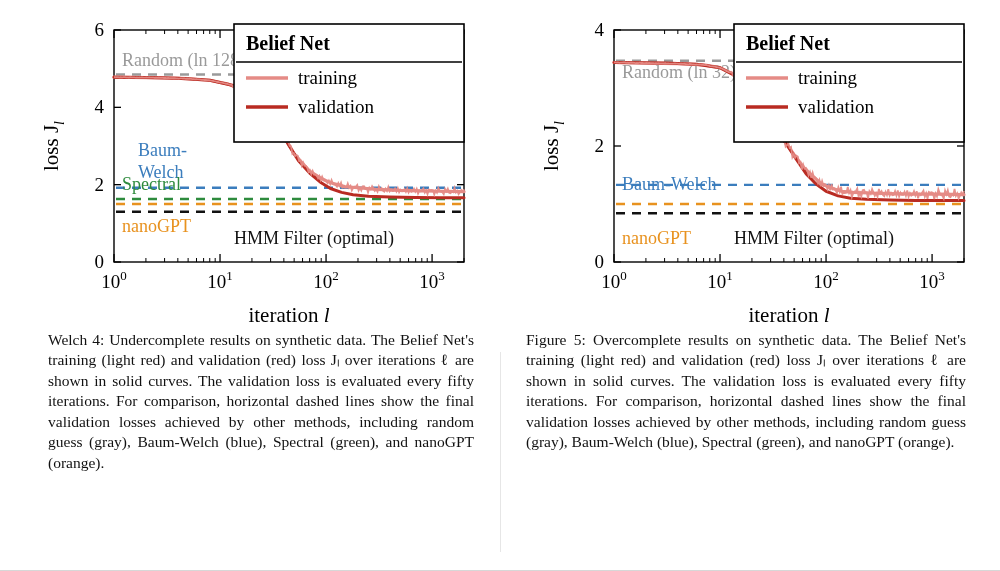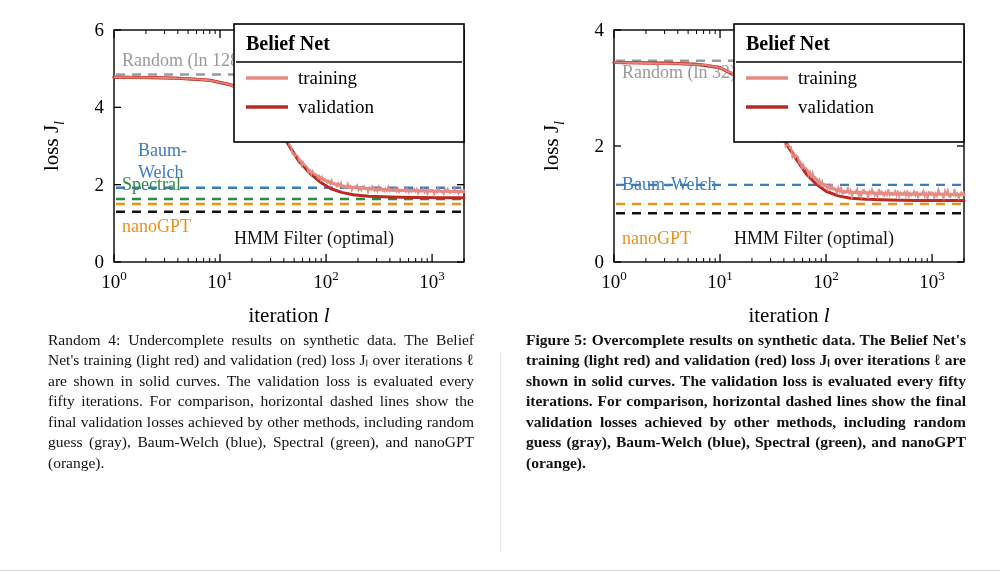--- a/index.html
+++ b/index.html
@@ -11,21 +11,21 @@
   .page{position:relative;width:1000px;height:571px;}
   .figs{display:flex;width:1000px;}
   .fig{width:500px;box-sizing:border-box;padding:0 18px;}
   .plotwrap{position:relative;width:100%;height:330px;}
   svg{display:block;}
   .caption{
     font-size:15.5px;line-height:1.32;text-align:justify;
     padding:0 8px 0 30px;
     hyphens:auto;
   }
-  .fig2 .caption{padding-left:8px;padding-right:16px;font-weight:bold;}
+  .fig2 .caption{padding-left:8px;padding-right:16px;}
   .divider{
     position:absolute;left:0;bottom:0;width:1000px;height:1px;background:#d7d7d7;
   }
   .sep{
     position:absolute;left:500px;top:352px;width:1px;height:200px;background:#e6e6e6;
   }
   .cap-head{white-space:nowrap;}
 </style>
 </head>
 <body>
@@ -131,21 +131,21 @@
             <rect x="216" y="24" width="230" height="118" fill="#fff" stroke="#000" stroke-width="1.6"></rect>
             <text x="228" y="50" font-size="20" font-weight="bold" font-family="&quot;Liberation Serif&quot;, serif" fill="#000">Belief Net</text>
             <line x1="218" y1="62" x2="444" y2="62" stroke="#000" stroke-width="1.4"></line>
             <line x1="228" y1="78" x2="270" y2="78" stroke="#e58b86" stroke-width="3.4"></line>
             <text x="280" y="84" font-size="19" font-family="&quot;Liberation Serif&quot;, serif" fill="#000">training</text>
             <line x1="228" y1="107" x2="270" y2="107" stroke="#b92b22" stroke-width="3.4"></line>
             <text x="280" y="113" font-size="19" font-family="&quot;Liberation Serif&quot;, serif" fill="#000">validation</text>
           </svg>
       </div>
       <div class="caption">
-        <span class="cap-head">Random 4:</span>
+        <span class="cap-head">Welch 4:</span>
         <span>Undercomplete results on synthetic data. The Belief Net's training (light red) and validation (red) loss Jₗ over iterations ℓ are shown in solid curves. The validation loss is evaluated every fifty iterations. For comparison, horizontal dashed lines show the final validation losses achieved by other methods, including random guess (gray), Baum-Welch (blue), Spectral (green), and nanoGPT (orange).</span>
       </div>
     </div>
 
     <div class="fig fig2">
       <div class="plotwrap">
         <svg id="svg-fig5" width="464" height="330" viewBox="0 0 464 330">
             <rect x="96" y="30" width="350" height="232" fill="none" stroke="#000" stroke-width="1.4"></rect>
             <line x1="96" y1="262" x2="103" y2="262" stroke="#000" stroke-width="1.3"></line>
             <line x1="446" y1="262" x2="439" y2="262" stroke="#000" stroke-width="1.3"></line>

